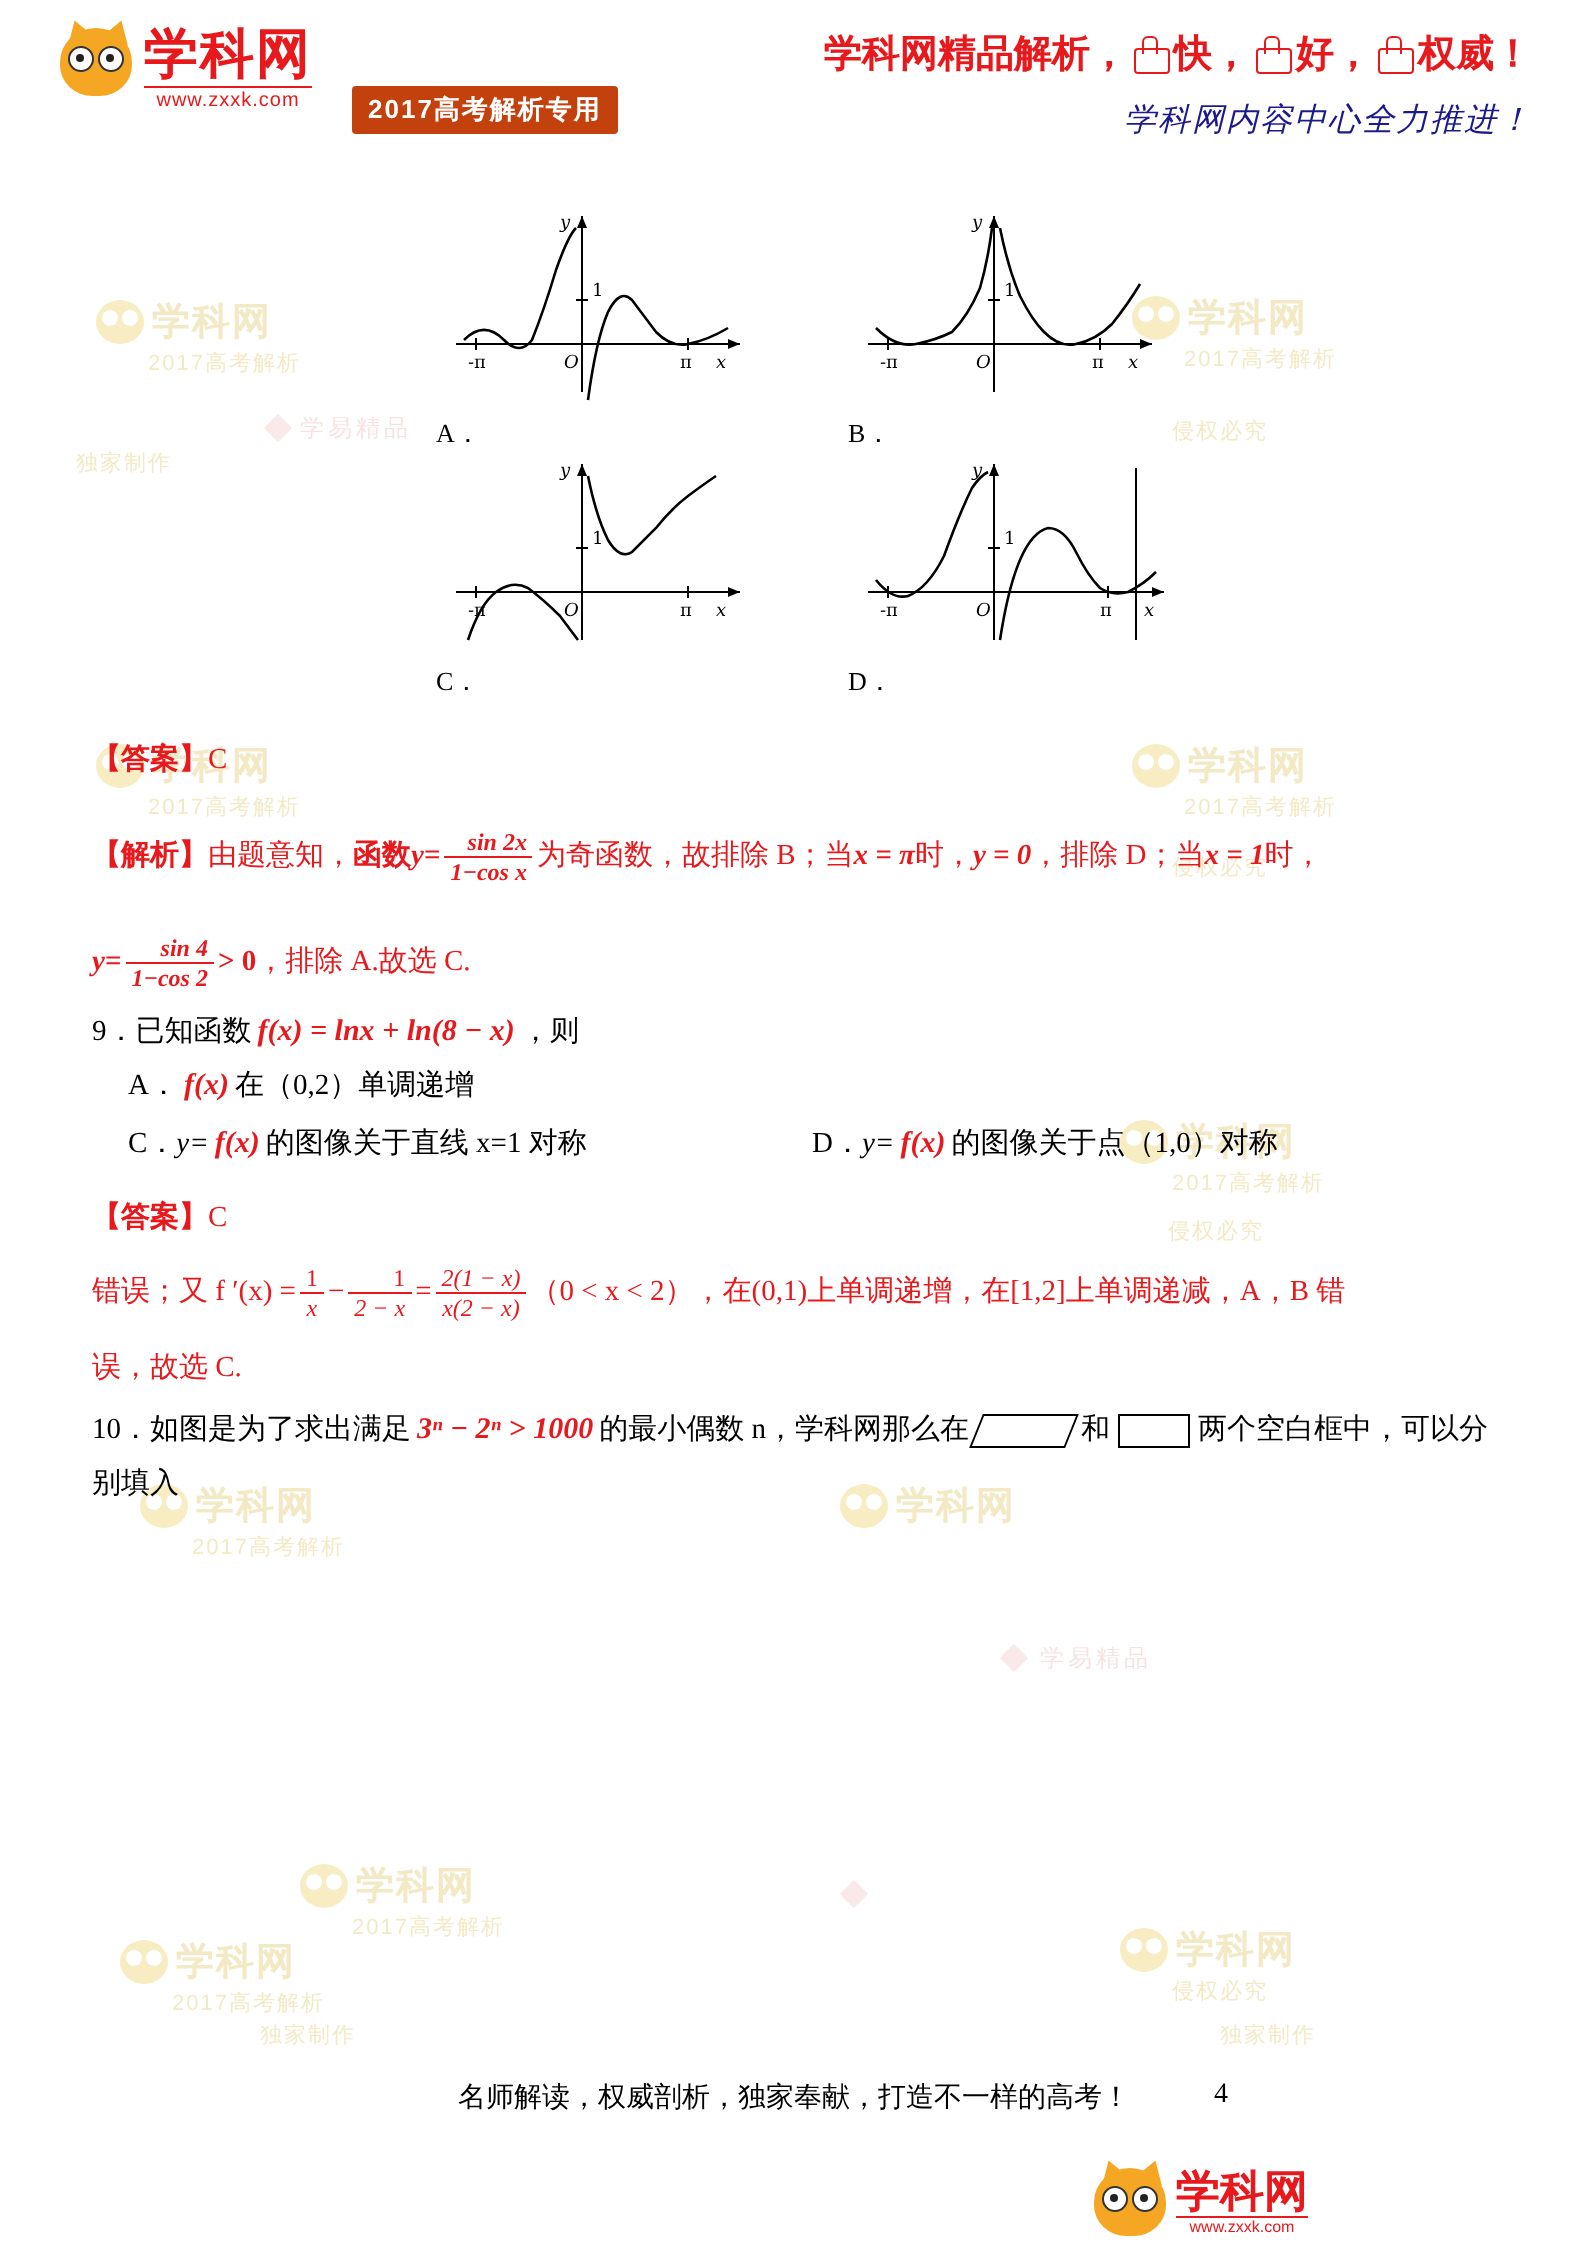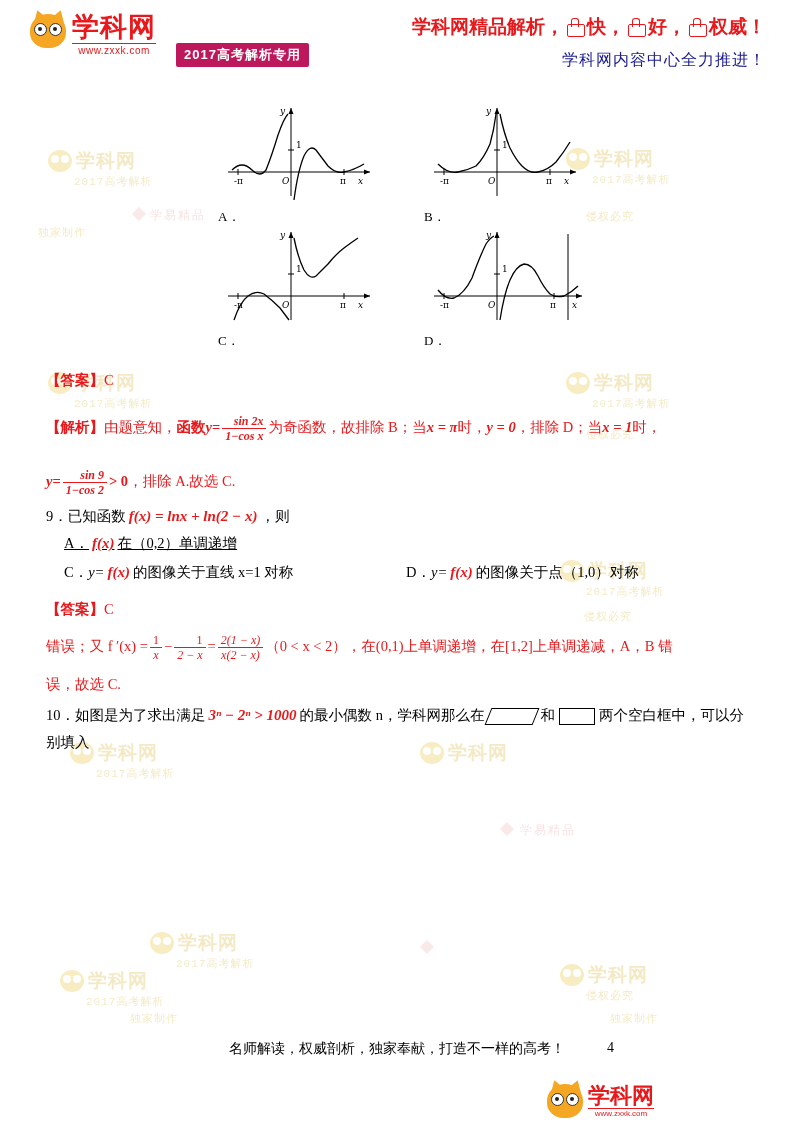--- a/index.html
+++ b/index.html
@@ -40,21 +40,21 @@
     font-family:"Liberation Sans", sans-serif;
     font-size:27px;font-weight:bold;color:#e8191c;letter-spacing:1px;line-height:30px;
   }
   .logo-text .url{
     font-family:"Liberation Sans", sans-serif;
     font-size:10px;color:#e8191c;letter-spacing:0.5px;text-align:center;
     border-top:1px solid #e8191c;margin-top:1px;padding-top:1px;
   }
   .badge-2017{
     position:absolute;left:176px;top:43px;
-    background:#be185d;color:#fff;font-family:"Liberation Sans", sans-serif;
+    background:#c2410c;color:#fff;font-family:"Liberation Sans", sans-serif;
     font-size:13px;font-weight:bold;padding:3px 8px;border-radius:2px;letter-spacing:1px;
   }
   .header-right{
     position:absolute;right:28px;top:14px;text-align:right;
   }
   .hr-line1{
     font-family:"Liberation Sans", sans-serif;
     font-size:19px;font-weight:bold;color:#e8191c;
     display:flex;align-items:center;justify-content:flex-end;gap:3px;
   }
@@ -63,37 +63,37 @@
   }
   .thumb .pad{
     position:absolute;left:0;bottom:0;width:16px;height:11px;border:1.6px solid #e8191c;border-radius:2px;
   }
   .thumb .up{
     position:absolute;left:4px;top:0;width:6px;height:8px;border:1.6px solid #e8191c;
     border-bottom:none;border-radius:3px 3px 0 0;
   }
   .hr-line2{
     font-family:"Liberation Sans", sans-serif;
-    font-size:16px;color:#1a1a8c;margin-top:10px;letter-spacing:1px;
+    font-size:16px;color:#1a1a8c;margin-top:10px;letter-spacing:1px;font-style:italic;
   }
 
   
   .wm{position:absolute;pointer-events:none;user-select:none;opacity:0.30;}
   .wm .wm-owl{
     width:26px;height:26px;position:relative;display:inline-block;vertical-align:middle;
   }
   .wm .wm-owl .f{position:absolute;left:0;top:2px;width:24px;height:22px;background:#e8c33a;border-radius:50%;}
   .wm .wm-owl .e1,.wm .wm-owl .e2{position:absolute;top:7px;width:8px;height:8px;background:#fff;border-radius:50%;}
   .wm .wm-owl .e1{left:3px;} .wm .wm-owl .e2{left:13px;}
   .wm-name{
     font-family:"Liberation Sans", sans-serif;font-size:19px;font-weight:bold;color:#d9b93f;
     vertical-align:middle;margin-left:2px;letter-spacing:1px;
   }
   .wm-sub{
-    font-family:Liberation Mono, monospace;font-size:11px;color:#d9b93f;letter-spacing:1px;
+    font-family:Liberation Sans, sans-serif;font-size:11px;color:#d9b93f;letter-spacing:1px;
   }
   .wm-red{
     font-family:"Liberation Sans", sans-serif;font-size:12px;color:#e8a0a0;letter-spacing:2px;
   }
   .wm-diamond{
     position:absolute;width:10px;height:10px;background:#f0b8b8;transform:rotate(45deg);
   }
 
   
   .content{position:absolute;left:0;top:92px;width:794px;}
@@ -348,29 +348,29 @@
     </div>
 
     <div class="sec" style="margin-top:8px;">
       <p class="para">
         <span class="red bold">【答案】</span><span class="red">C</span>
       </p>
       <p class="para red">
         <span class="bold">【解析】</span><span>由题意知，</span><span class="bold">函数</span><span class="mjx bold">y</span><span class="bold">=</span><span class="frac bold"><span class="num mjx">sin 2x</span><span class="den mjx">1−cos x</span></span><span>为奇函数，故排除 B；当</span><span class="mjx bold">x = π</span><span>时，</span><span class="mjx bold">y = 0</span><span>，排除 D；当</span><span class="mjx bold">x = 1</span><span>时，</span>
       </p>
       <p class="para red" style="line-height:34px;">
-        <span class="mjx bold">y</span><span class="bold">=</span><span class="frac bold"><span class="num mjx">sin 9</span><span class="den mjx">1−cos 2</span></span><span class="bold">&gt; 0</span><span>，排除 A.故选 C.</span>
+        <span class="mjx bold">y</span><span class="bold">=</span><span class="frac bold"><span class="num mjx">sin 4</span><span class="den mjx">1−cos 2</span></span><span class="bold">&gt; 0</span><span>，排除 A.故选 C.</span>
       </p>
     </div>
 
     <div class="sec" style="margin-top:6px;">
       <p class="para blk">
-        <span class="qnum">9．</span><span>已知函数</span><span class="boxfn" style="font-size:15px;margin:0 3px;">f(x) = lnx + ln(2 − x)</span><span>，则</span>
-      </p>
-      <div class="opt-row" style="padding-left:18px;text-decoration:underline;">
+        <span class="qnum">9．</span><span>已知函数</span><span class="boxfn" style="font-size:15px;margin:0 3px;">f(x) = lnx + ln(8 − x)</span><span>，则</span>
+      </p>
+      <div class="opt-row" style="padding-left:18px;">
         <div class="para blk">
           <span>A．</span><span class="boxfn" style="font-size:15px;margin:0 3px;">f(x)</span><span>在（0,2）单调递增</span>
         </div>
       </div>
       <div class="opt-row" style="padding-left:18px;">
         <div class="para blk">
           <span>C．</span><span class="mjx">y=</span><span class="boxfn" style="font-size:15px;margin:0 3px;">f(x)</span><span>的图像关于直线 x=1 对称</span>
         </div>
         <div class="para blk">
           <span>D．</span><span class="mjx">y=</span><span class="boxfn" style="font-size:15px;margin:0 3px;">f(x)</span><span>的图像关于点（1,0）对称</span>

